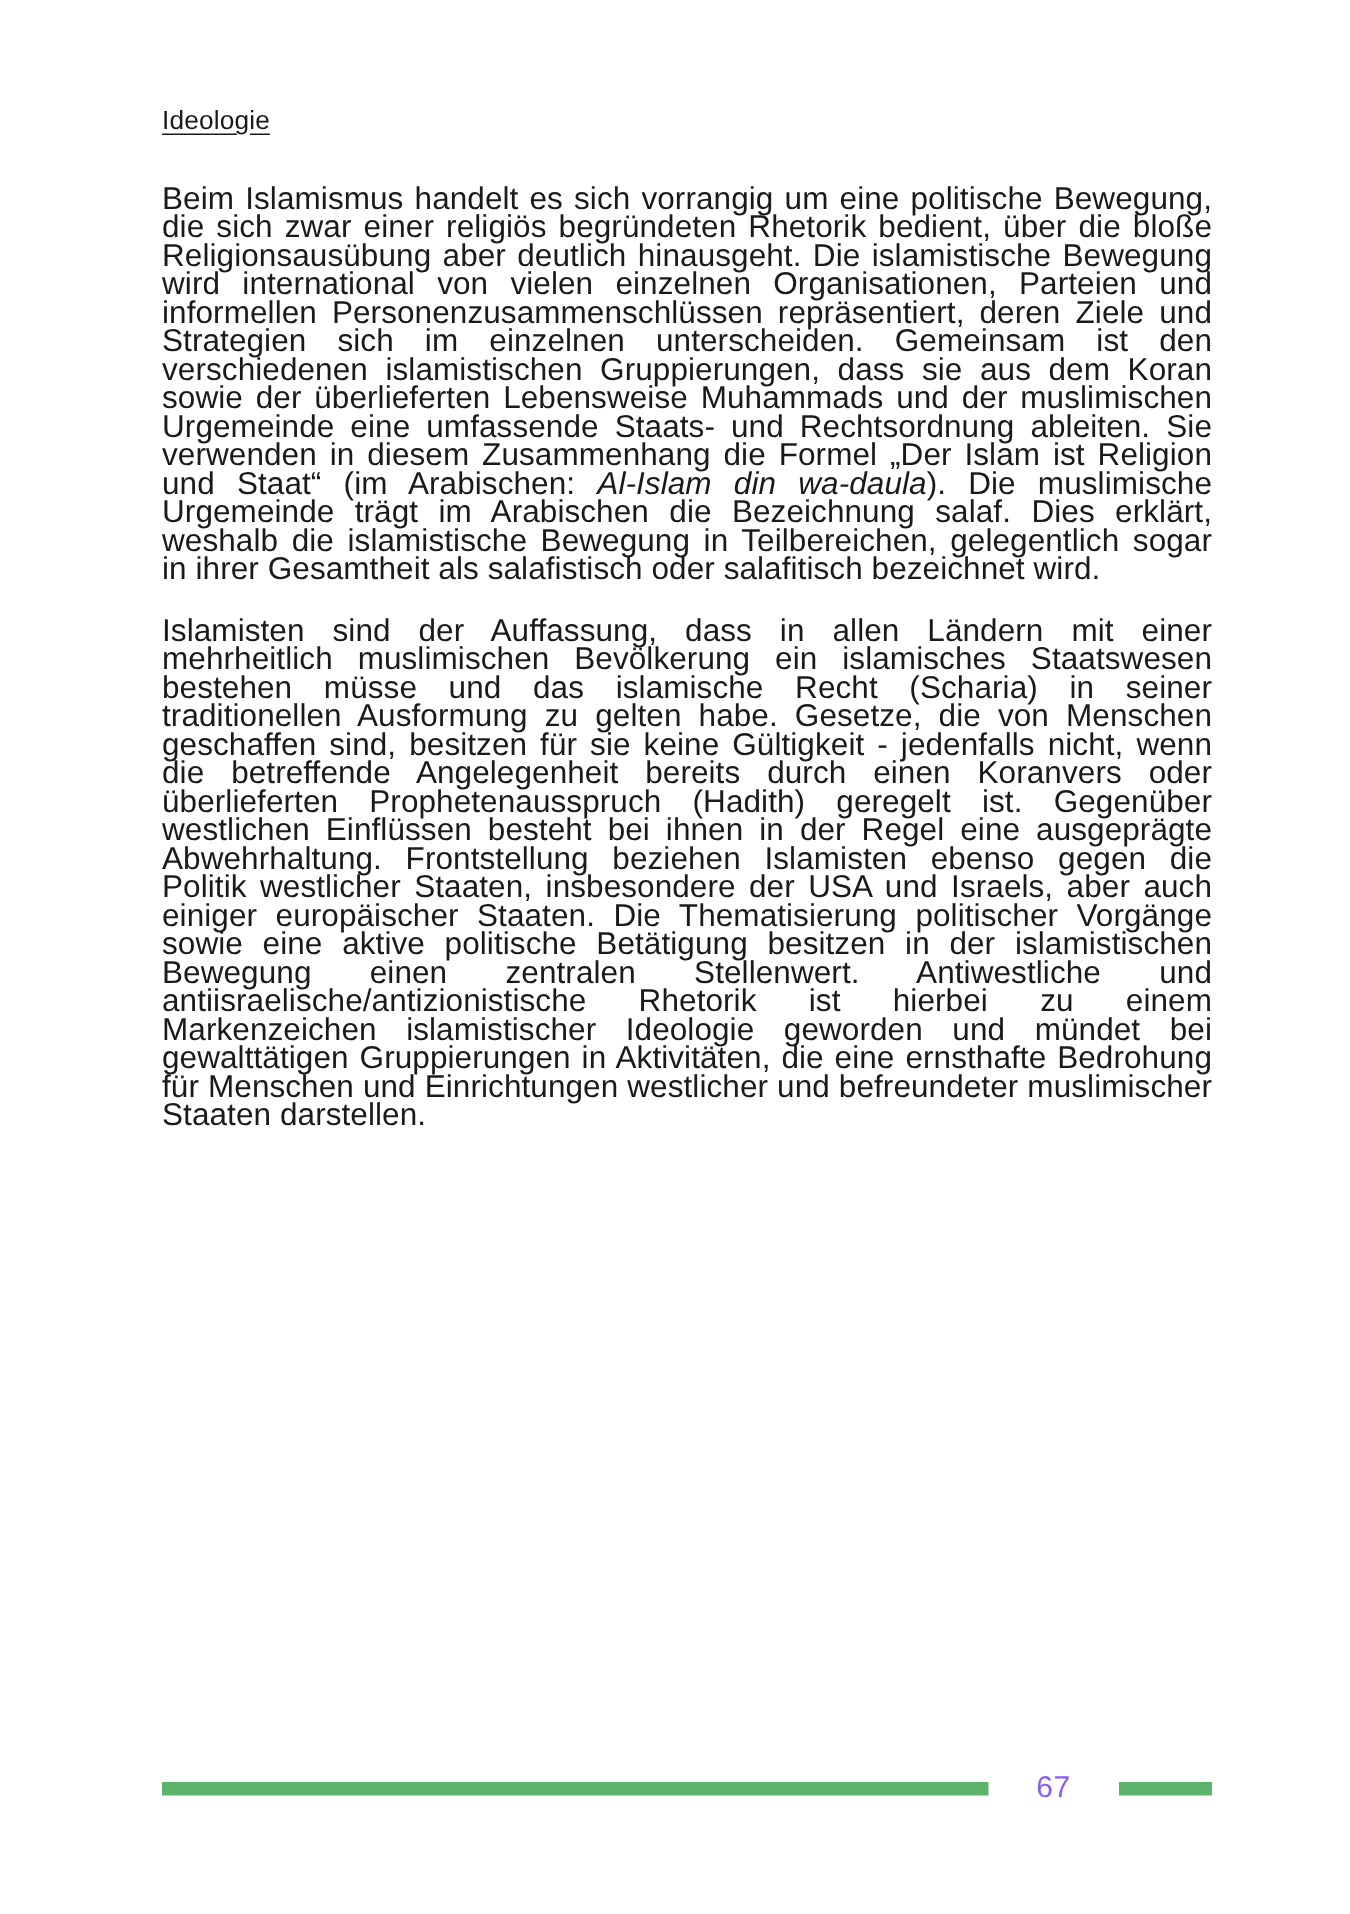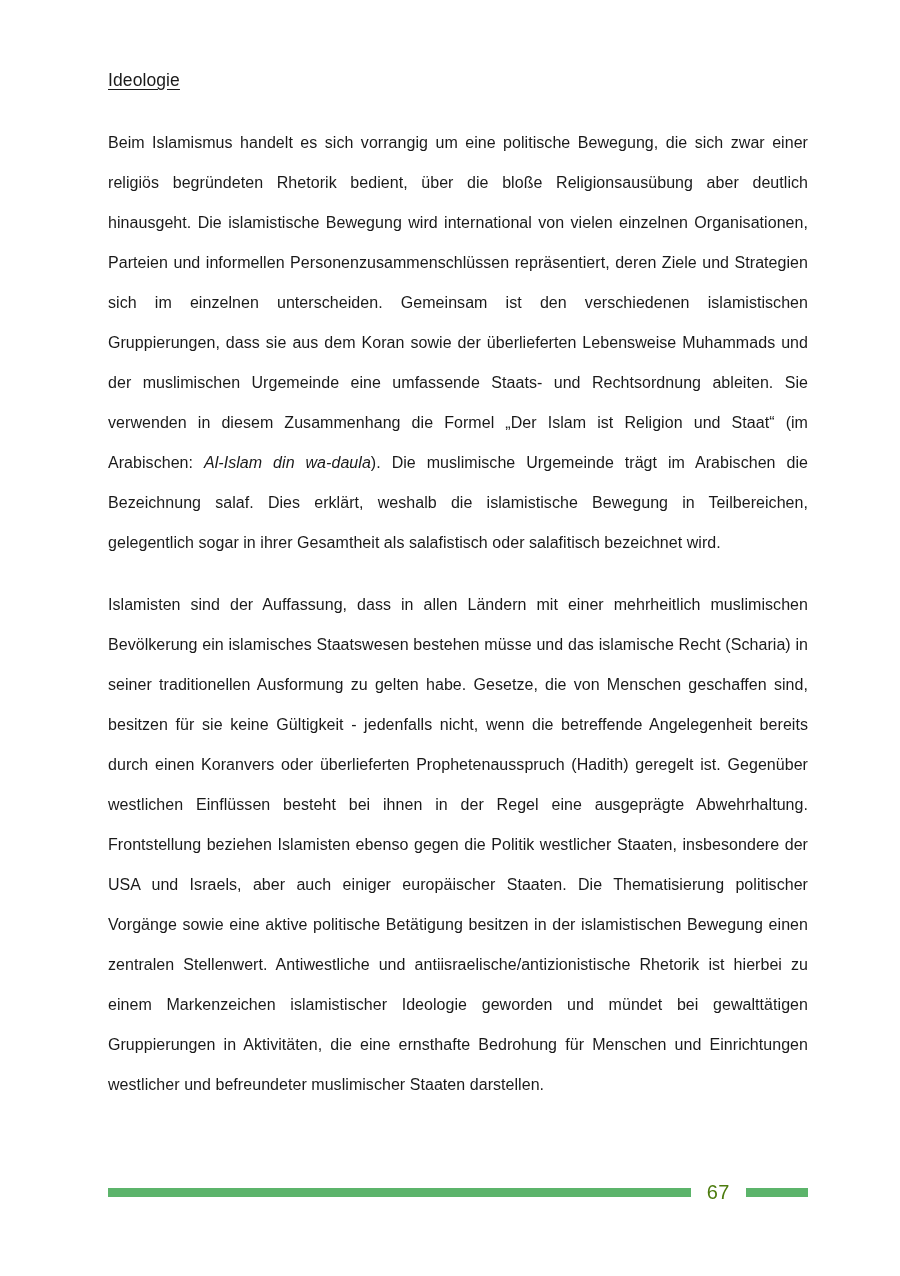--- a/index.html
+++ b/index.html
@@ -29,22 +29,22 @@
   .heading {
     font-size: 17.5px;
     line-height: 1.4;
     text-decoration: underline;
     text-underline-offset: 3px;
     margin: 0 0 30px 0;
     font-weight: normal;
     letter-spacing: 0.1px;
   }
   p.body-par {
-    font-size: 16px;
-    line-height: 40px;
+    font-size: 21px;
+    line-height: 19px;
     text-align: justify;
     margin: 0 0 22px 0;
     letter-spacing: 0.05px;
     hyphens: manual;
   }
   p.body-par:last-child {
     margin-bottom: 12px;
   }
   .italic {
     font-style: italic;
@@ -58,22 +58,22 @@
     display: flex;
     align-items: center;
   }
   .rule-long {
     height: 9px;
     background: #5cb46b;
     flex: 1 1 auto;
   }
   .page-number {
     font-size: 20px;
-    color: #4d7c0f;
-    padding: 0 16px;
+    color: #8b5cf6;
+    padding: 0 32px;
     line-height: 1;
     letter-spacing: 0.5px;
   }
   .rule-short {
     height: 9px;
     background: #5cb46b;
     width: 62px;
     flex: 0 0 62px;
   }
 </style>

